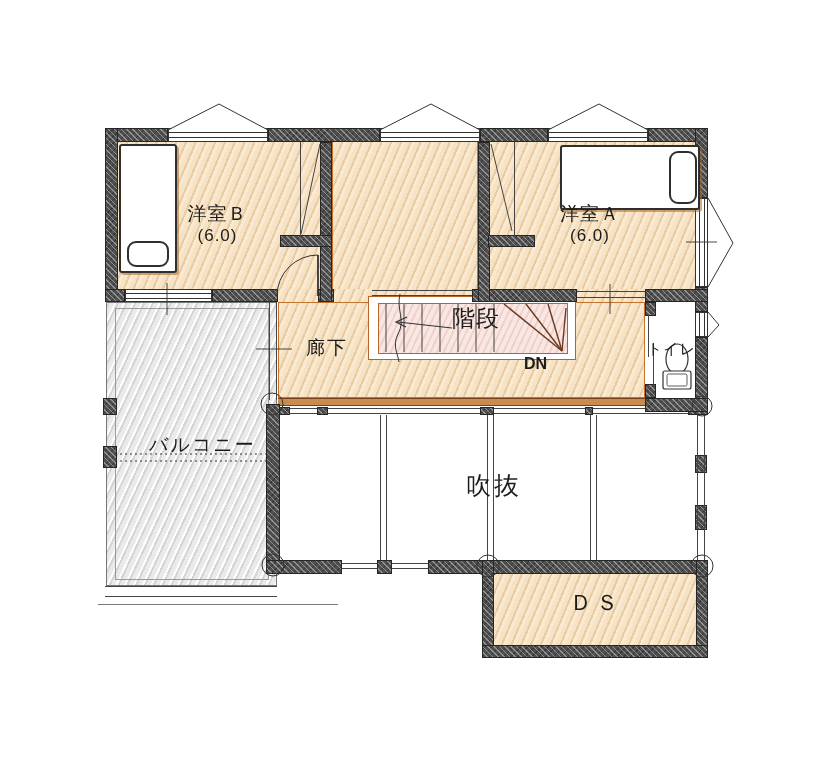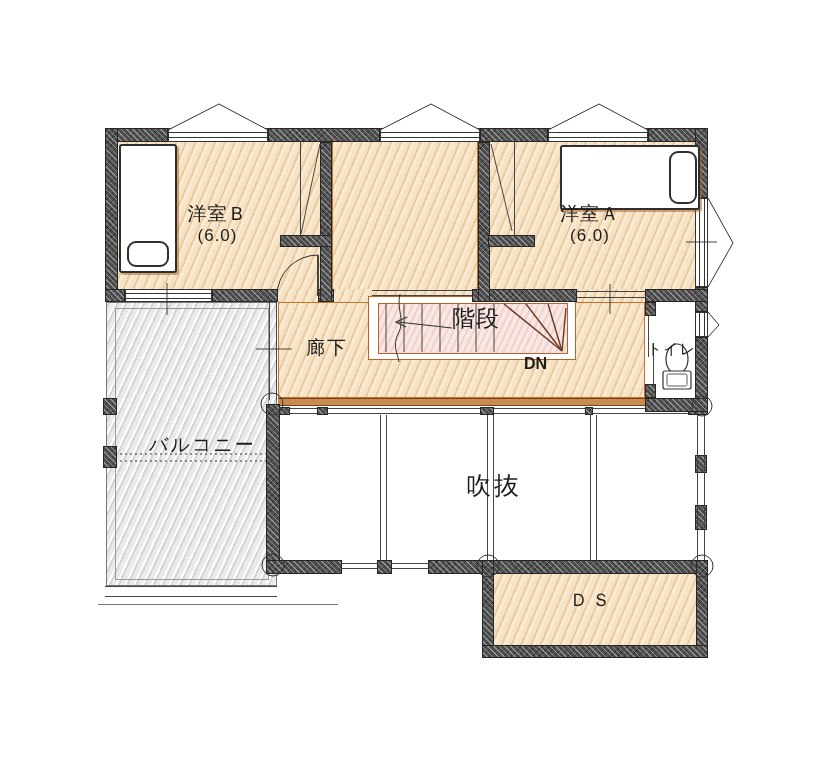--- a/index.html
+++ b/index.html
@@ -208,15 +208,15 @@
   <div class="lbl ctr" style="left:535px;top:203px;width:110px;font-size:19px;letter-spacing:1px;">
     <div>洋室Ａ</div>
     <div style="font-size:17px;">(6.0)</div>
   </div>
   <div class="lbl" style="left:306px;top:337px;font-size:19px;letter-spacing:2px;">廊下</div>
   <div class="lbl" style="left:452px;top:305px;font-size:23px;letter-spacing:1px;">階段</div>
   <div class="lbl" style="left:524px;top:354px;font-size:16px;font-weight:bold;">DN</div>
   <div class="lbl" style="left:647px;top:340px;font-size:15px;letter-spacing:1px;">トイレ</div>
   <div class="lbl" style="left:149px;top:434px;font-size:19px;letter-spacing:2px;">バルコニー</div>
   <div class="lbl" style="left:466px;top:470px;font-size:25px;letter-spacing:3px;">吹抜</div>
-  <div class="lbl" style="left:570px;top:590px;font-size:18px;letter-spacing:4px;">ＤＳ</div>
+  <div class="lbl" style="left:570px;top:590px;font-size:22px;letter-spacing:4px;">ＤＳ</div>
 
 </div>
 
 </body></html>

